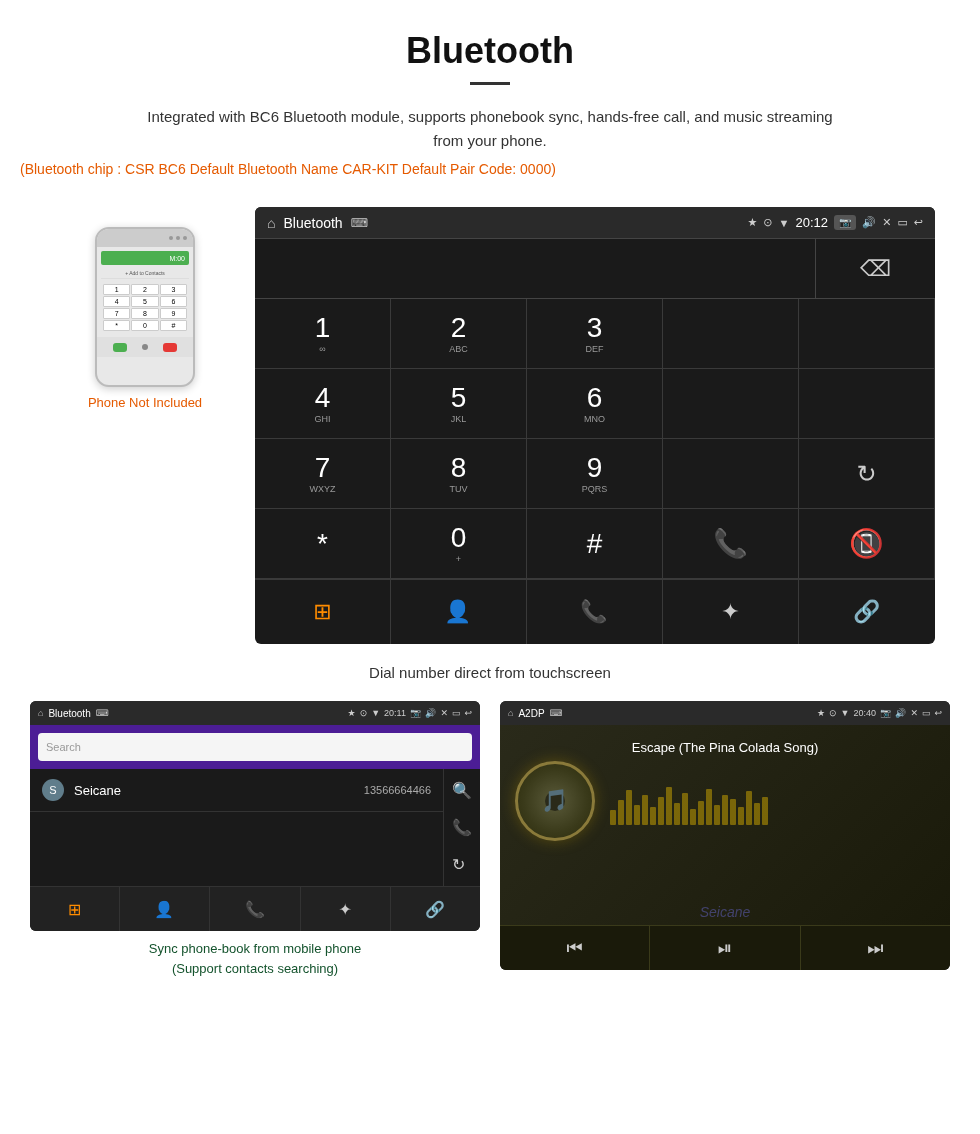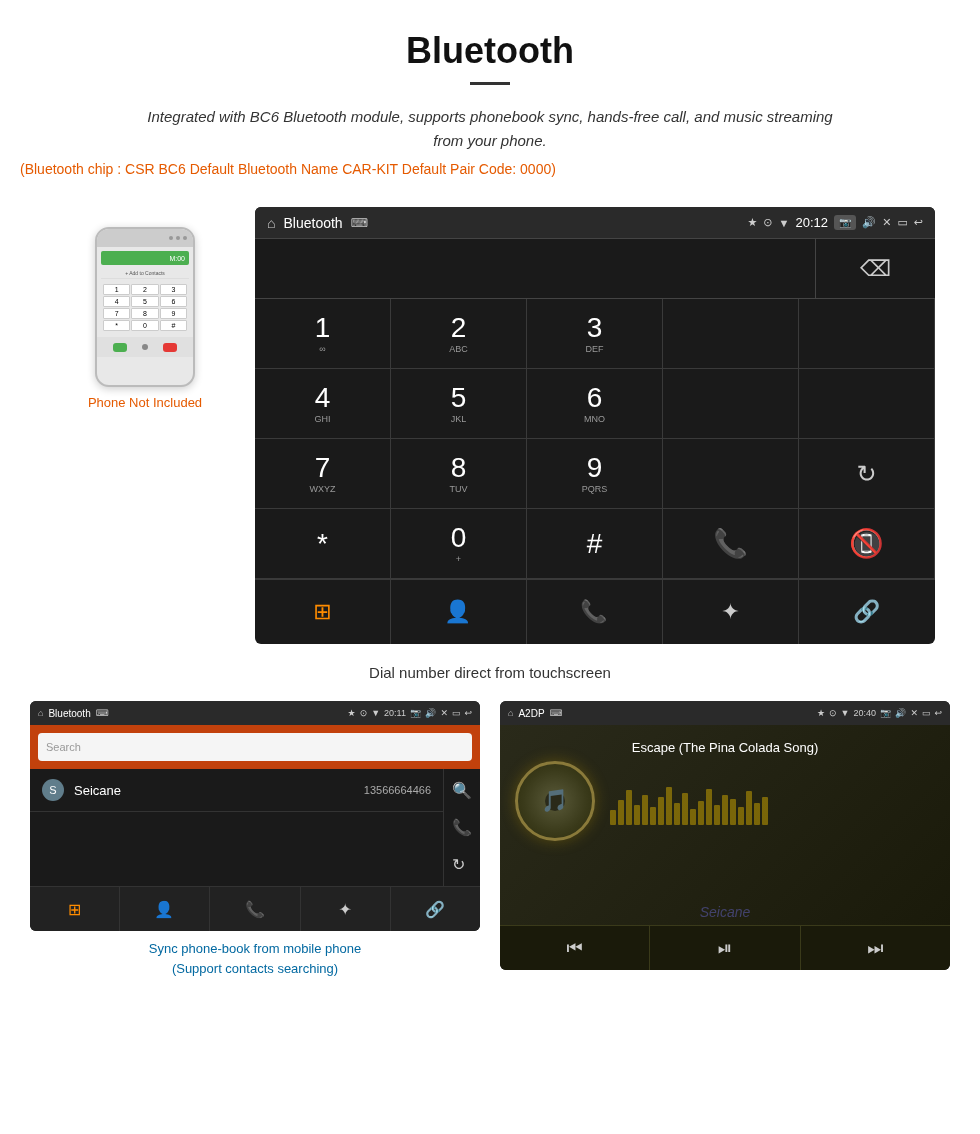--- a/index.html
+++ b/index.html
@@ -26,21 +26,20 @@
       height: 3px;
       background: #333;
       margin: 10px auto 20px;
     }
     .page-description {
       font-size: 15px;
       color: #333;
       max-width: 700px;
       margin: 0 auto 8px;
       line-height: 1.6;
-      font-style: italic;
     }
     .page-specs {
       font-size: 14px;
       color: #e55a00;
       text-align: left;
       margin-bottom: 20px;
     }
 
     
     .content-area {
@@ -347,21 +346,21 @@
       font-size: 9px;
       color: #ccc;
     }
     .small-status-left { display: flex; align-items: center; gap: 5px; }
     .small-status-right { display: flex; align-items: center; gap: 4px; }
     .small-status-title { font-size: 10px; color: #fff; }
 
     
     .phonebook-search {
       padding: 8px;
-      background: #c2410c;
+      background: #4c1d95;
     }
     .search-bar {
       background: #f5f5f5;
       border-radius: 4px;
       height: 28px;
       display: flex;
       align-items: center;
       padding: 0 8px;
       font-size: 11px;
       color: #999;
@@ -500,21 +499,21 @@
       justify-content: center;
       border-right: 1px solid #3a3a1a;
       font-size: 18px;
       color: #ccc;
     }
     .music-tool-btn:last-child { border-right: none; }
 
     .bottom-caption {
       text-align: center;
       font-size: 13px;
-      color: #0369a1;
+      color: #14532d;
       margin-top: 8px;
       line-height: 1.5;
     }
   </style>
 </head>
 <body>
 
 <div class="page-header">
   <h1 class="page-title">Bluetooth</h1>
   <div class="title-divider"></div>

